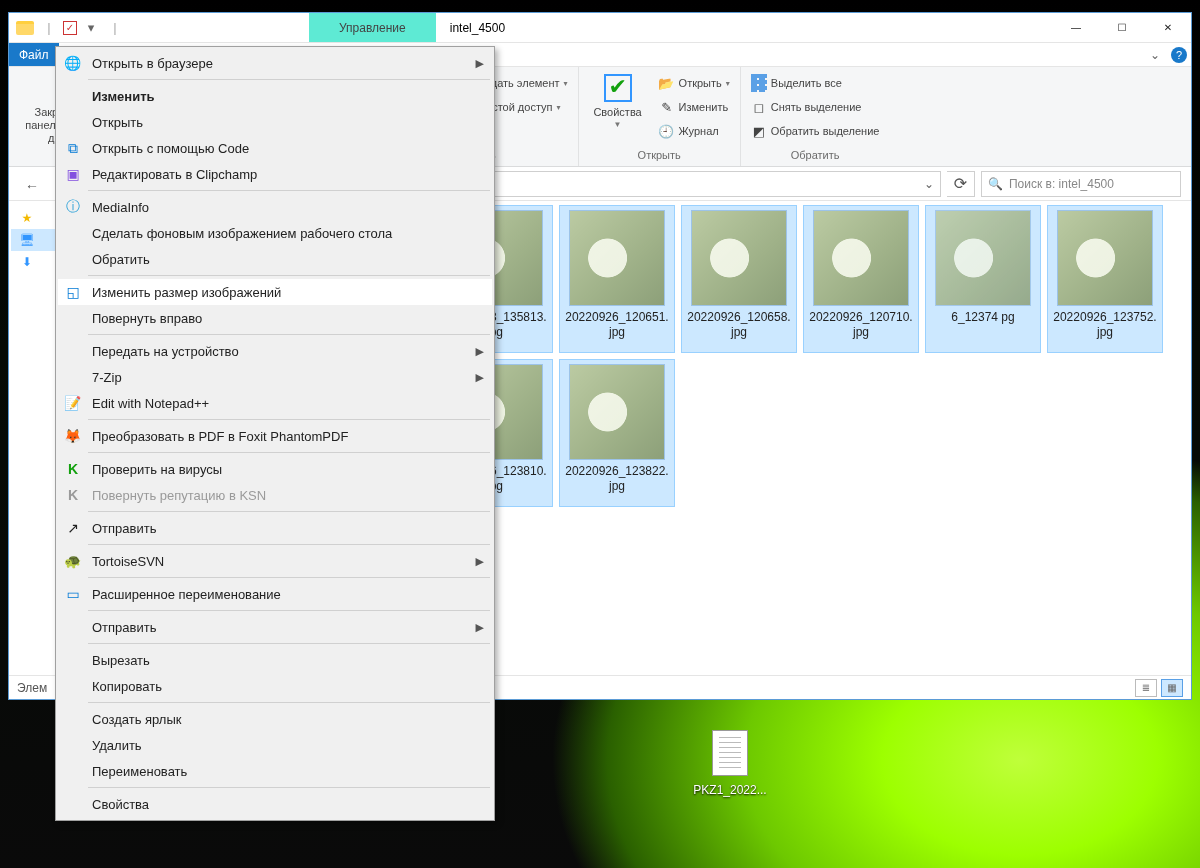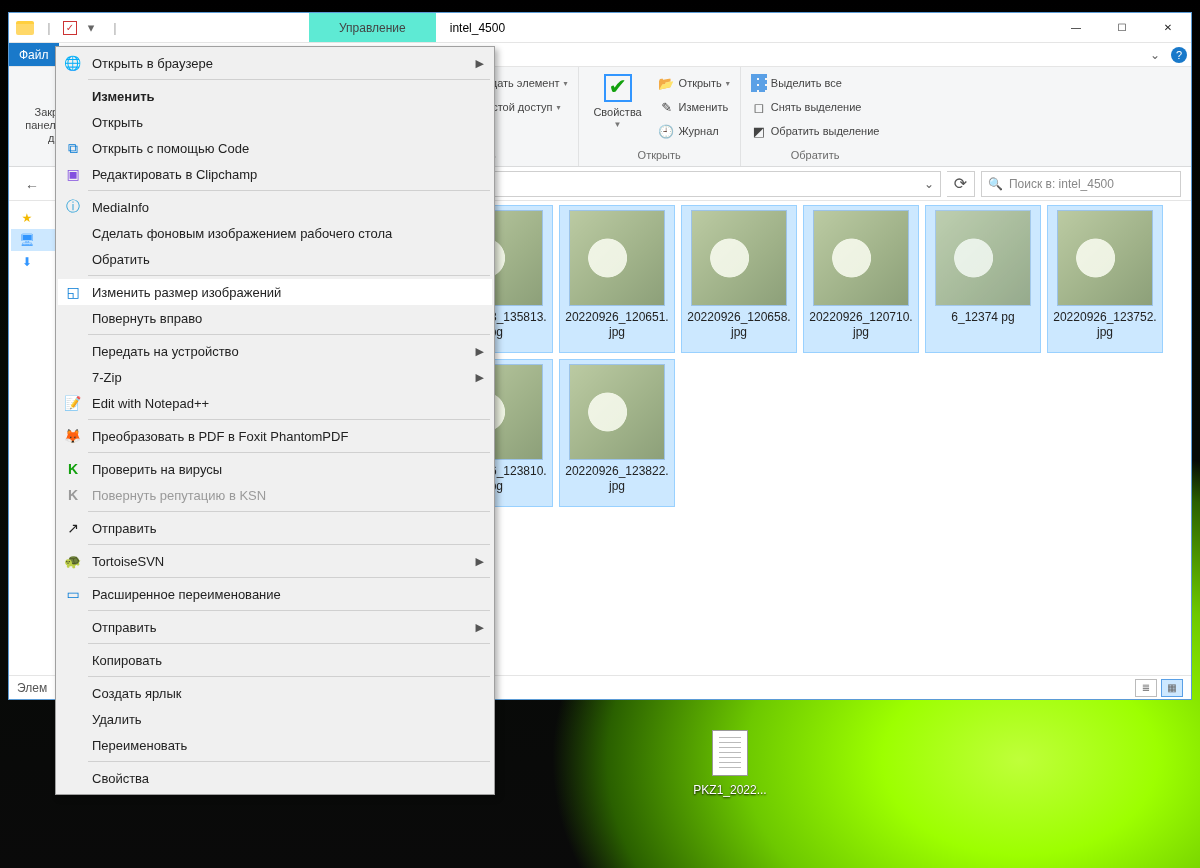--- a/index.html
+++ b/index.html
@@ -439,20 +439,24 @@
     </div>
   <div class="sep"></div>
   <div class="mi">
       <span class="mic"></span>
       <span>Отправить</span>
       <span class="ar">▶</span>
     </div>
   <div class="sep"></div>
   <div class="mi">
       <span class="mic"></span>
+      <span>Вырезать</span>
+    </div>
+  <div class="mi">
+      <span class="mic"></span>
       <span>Копировать</span>
     </div>
   <div class="sep"></div>
   <div class="mi">
       <span class="mic"></span>
       <span>Создать ярлык</span>
     </div>
   <div class="mi">
       <span class="mic"></span>
       <span>Удалить</span>

